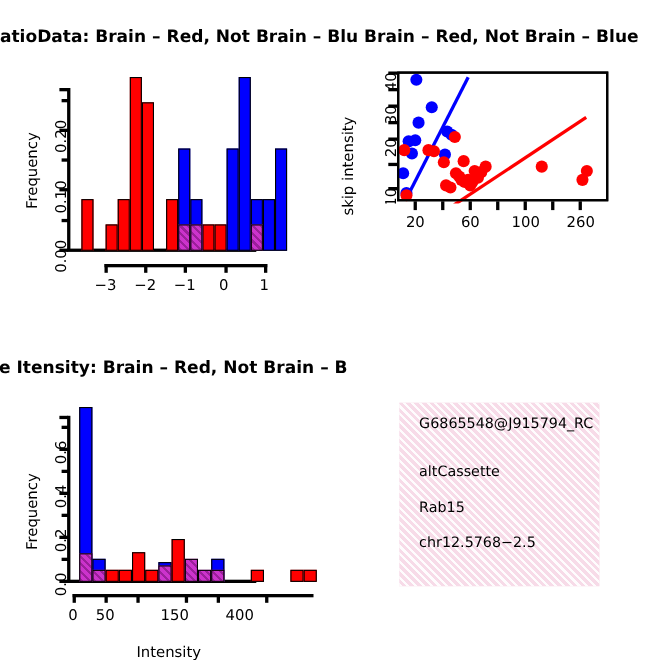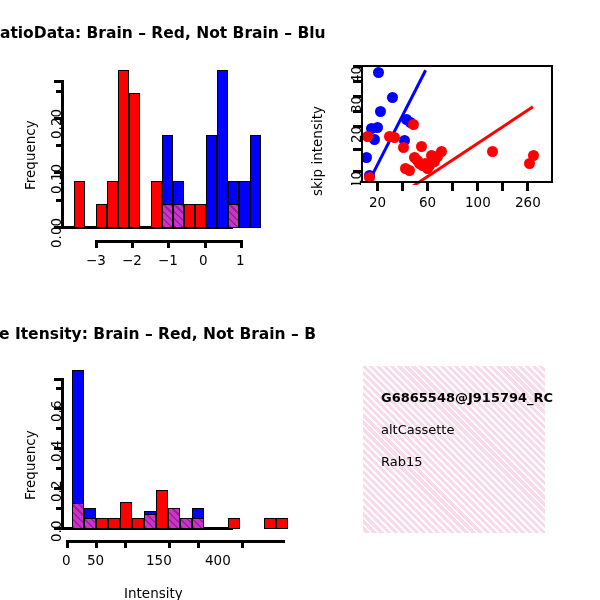--- a/index.html
+++ b/index.html
@@ -146,20 +146,21 @@
   <div class="tick-label" style="left:86px; top:252px;">−3</div>
   <div class="tick-label" style="left:122px; top:252px;">−2</div>
   <div class="tick-label" style="left:158px; top:252px;">−1</div>
   <div class="tick-label" style="left:199px; top:252px;">0</div>
   <div class="tick-label" style="left:236px; top:252px;">1</div>
 
 </div>
 
 <div class="panel" style="left:300px; top:0; width:300px; height:300px;">
 
+  <div class="ptitle" style="left:31px; top:24px;">Brain – Red, Not Brain – Blue</div>
 
   <div class="axis-label vert" style="left:9px; top:196px;">skip intensity</div>
 
   <div class="plotbox" style="left:61px; top:65px; width:192px; height:118px;"></div>
 
   <div class="rule" style="left:53px; top:65px; width:8px; height:2.5px;"></div>
   <div class="rule" style="left:53px; top:80px; width:8px; height:2.5px;"></div>
   <div class="rule" style="left:53px; top:95px; width:8px; height:2.5px;"></div>
   <div class="rule" style="left:53px; top:110px; width:8px; height:2.5px;"></div>
   <div class="rule" style="left:53px; top:125px; width:8px; height:2.5px;"></div>
@@ -301,16 +302,17 @@
 
   <div class="tick-label" style="left:62px; top:252px;">0</div>
   <div class="tick-label" style="left:87px; top:252px;">50</div>
   <div class="tick-label" style="left:146px; top:252px;">150</div>
   <div class="tick-label" style="left:205px; top:252px;">400</div>
 
   <div class="axis-label" style="left:124px; top:285px;">Intensity</div>
 </div>
 
 <div id="info-panel">
-  <div class="info-line" style="top:24px;font-weight:bold;">G6865548@J915794_RC</div>
+  <div class="info-line" style="top:12px;">G6865548@J915794_RC</div>
   <div class="info-line" style="top:56px;">altCassette</div>
   <div class="info-line" style="top:88px;">Rab15</div>
+  <div class="info-line" style="top:120px;">chr12.5768−2.5</div>
 </div>
 
 </body></html>

